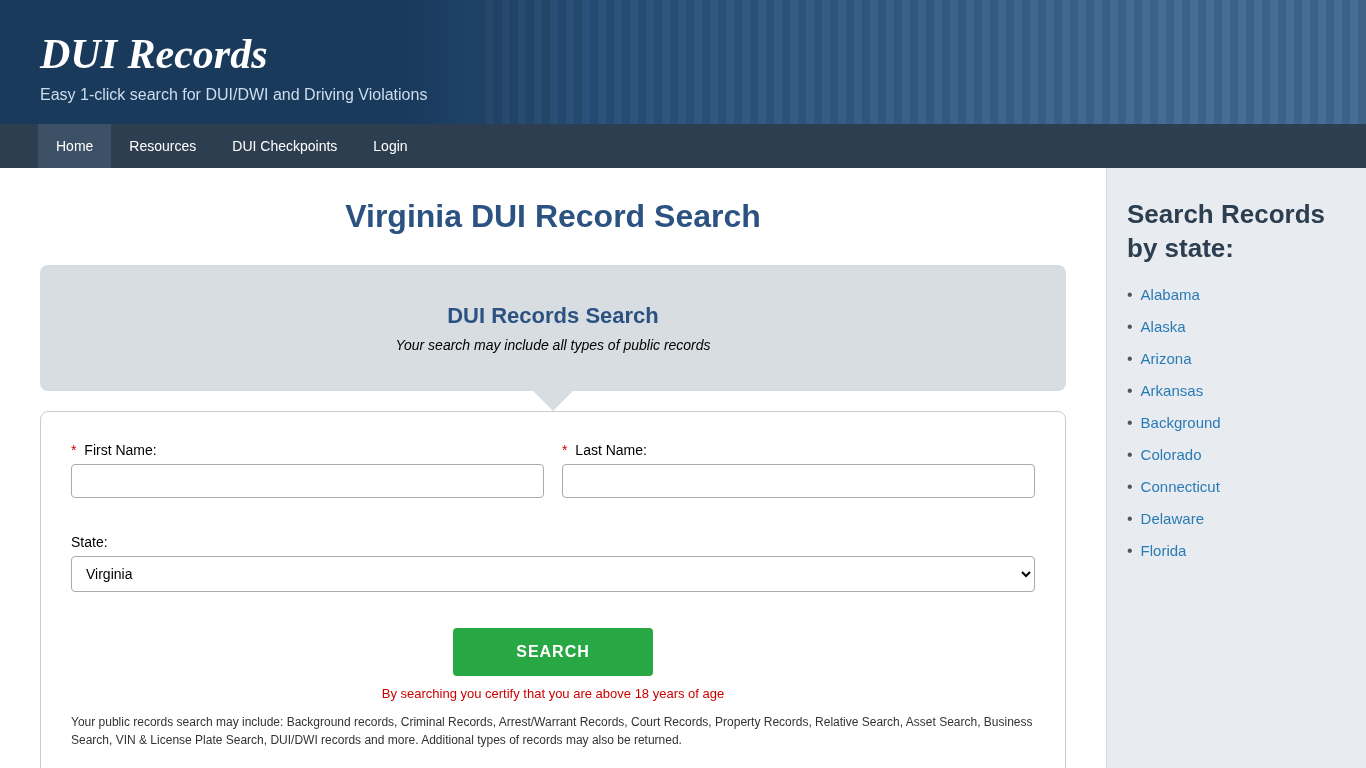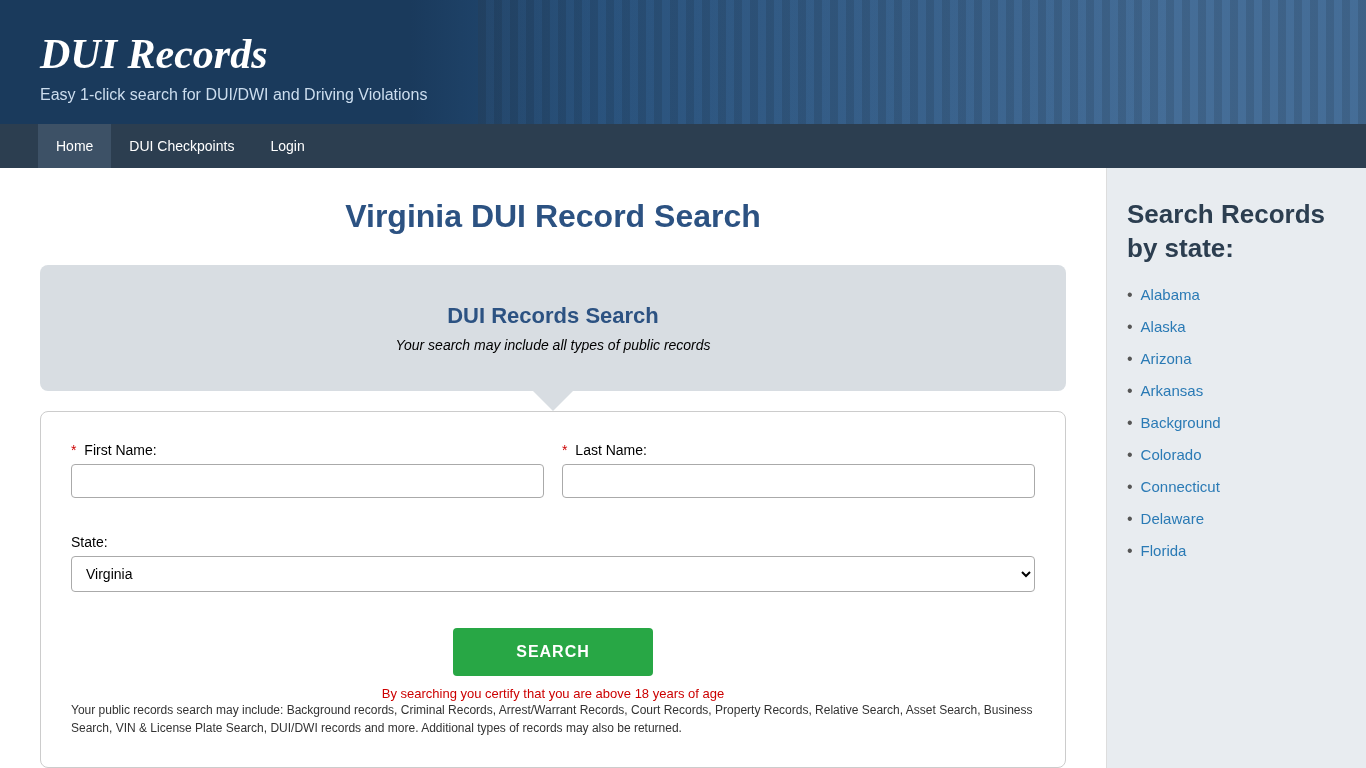--- a/index.html
+++ b/index.html
@@ -184,20 +184,21 @@
       border-radius: 4px;
       cursor: pointer;
       text-align: center;
     }
 
     #age-cert {
       text-align: center;
       color: #cc0000;
       font-size: 13px;
       margin-top: 6px;
+      margin-bottom: 12px;
     }
 
     #disclaimer-text {
       font-size: 12px;
       color: #333;
       line-height: 1.5;
     }
 
     
     #sidebar {
@@ -237,20 +238,21 @@
   <div id="header-bg"></div>
   <div id="header-overlay"></div>
   <div id="header-content">
     <div id="site-title">DUI Records</div>
     <div id="site-subtitle">Easy 1-click search for DUI/DWI and Driving Violations</div>
   </div>
 </div>
 
 <nav id="navbar">
   <a class="nav-item active">Home</a>
+  <a class="nav-item">Resources</a>
   <a class="nav-item">DUI Checkpoints</a>
   <a class="nav-item">Login</a>
 </nav>
 
 <div id="main-layout">
 
   <div id="content">
     <h1 id="page-heading">Virginia DUI Record Search</h1>
 
     <div id="search-box-container">

